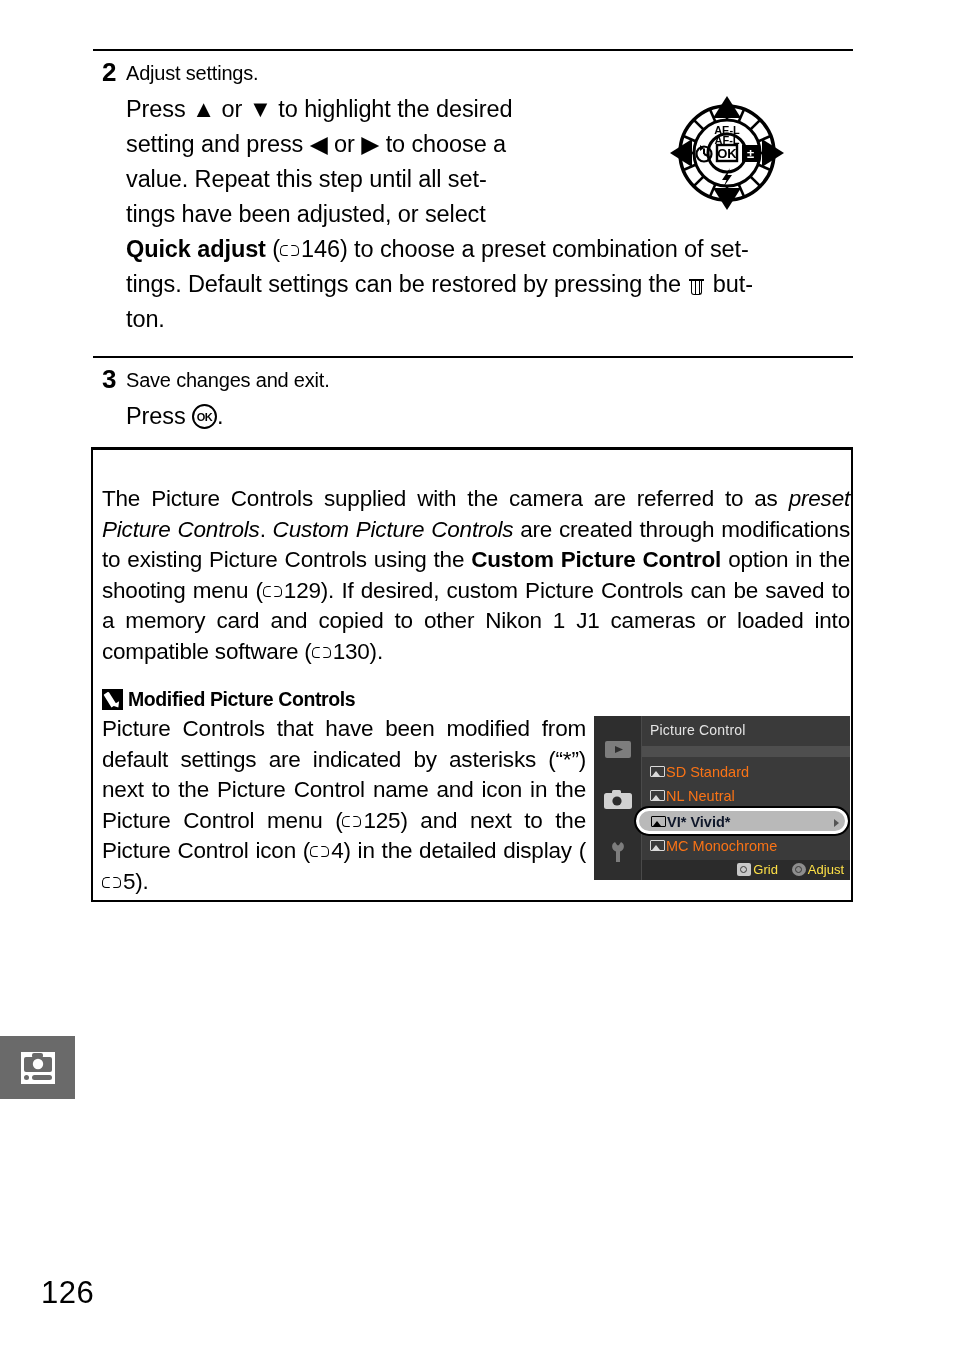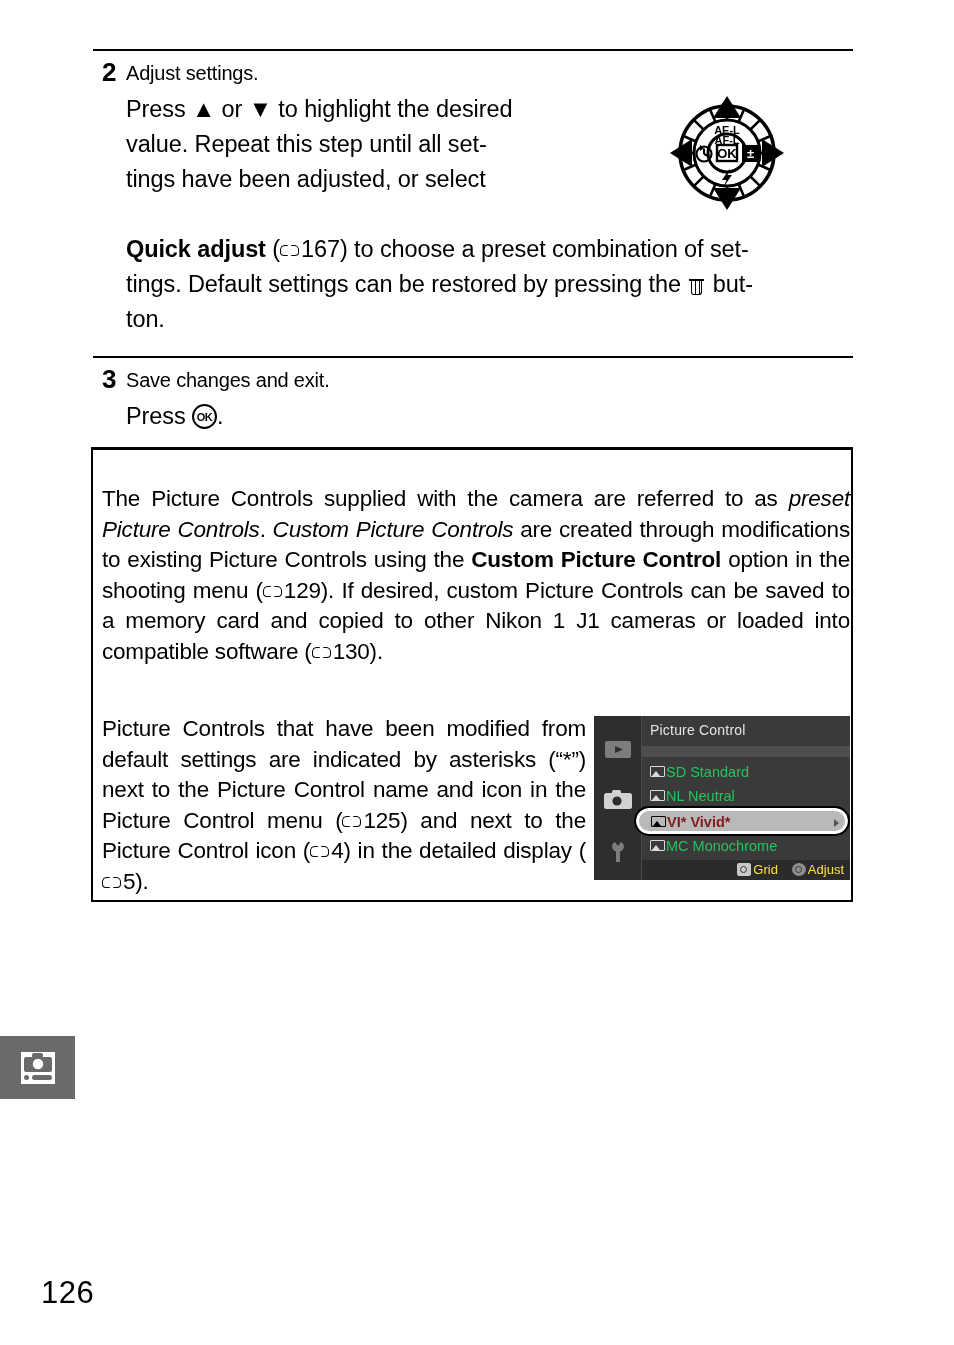--- a/index.html
+++ b/index.html
@@ -242,21 +242,21 @@
   }
   .lcd-list {
     position: absolute;
     left: 48px; top: 44px;
     width: 208px;
   }
   .lcd-item {
     height: 24px;
     line-height: 24px;
     font-size: 14.5px;
-    color: #22c55e;
+    color: #f97316;
     padding-left: 8px;
     position: relative;
     white-space: nowrap;
   }
   .pcicon {
     display: inline-block;
     width: 15px; height: 11px;
     border: 1.3px solid #d9d9d9;
     box-sizing: border-box;
     border-radius: 1px;
@@ -269,21 +269,21 @@
     content: "";
     position: absolute;
     left: 1px; bottom: 0.5px;
     width: 0; height: 0;
     border-left: 4px solid transparent;
     border-right: 4px solid transparent;
     border-bottom: 5px solid #d9d9d9;
   }
   .lcd-item.selected {
     background: #b9b9b9;
-    color: #7f1d1d;
+    color: #0f172a;
     border: 3px solid #ffffff;
     border-radius: 13px;
     outline: 2px solid #000;
     height: 26px;
     line-height: 22px;
     font-weight: bold;
     margin-left: -6px;
     width: 212px;
     box-sizing: border-box;
     padding-left: 12px;
@@ -352,27 +352,28 @@
 <body>
 
 <div class="rule" style="top:49px;"></div>
 
 <div class="step" style="top:57px;">
   <div class="step-num">2</div>
   <div class="step-title">Adjust settings.</div>
 
   <div class="step-body narrow" style="top:35px;">
     <div>Press ▲ or ▼ to highlight the desired</div>
+    <div>setting and press ◀ or ▶ to choose a</div>
     <div>value. Repeat this step until all set-</div>
     <div>tings have been adjusted, or select</div>
   </div>
 
   <div class="step-body wide" style="top:175px;">
     <div>
-      <b>Quick adjust</b><span> (</span><span class="book"></span><span>167</span><span>)</span><span> to choose a preset combination of set-</span>
+      <b>Quick adjust</b><span> (</span><span class="book"></span><span>146</span><span>)</span><span> to choose a preset combination of set-</span>
     </div>
     <div><span>tings. Default settings can be restored by pressing the </span><span class="trash"></span><span> but-</span></div>
     <div class="lastline">ton.</div>
   </div>
 </div>
 
 <div class="multiselector">
   <svg viewBox="0 0 126 130" width="126" height="130" xmlns="http://www.w3.org/2000/svg">
 
     <circle cx="63" cy="65" r="47" fill="none" stroke="#000" stroke-width="3.5"></circle>
@@ -434,20 +435,23 @@
   <div class="step-title">Save changes and exit.</div>
   <div class="step-body lastline" style="top:35px;width:480px;">
     <span>Press </span><span class="okbtn"></span><span>.</span>
   </div>
 </div>
 
 <div class="notebox">
 
   <div class="note-body" id="note1-body"><span>The Picture Controls supplied with the camera are referred to as </span><i>preset Picture Controls</i><span>. </span><i>Custom Picture Controls</i><span> are created through modifications to existing Picture Controls using the </span><b>Custom Picture Control</b><span> option in the shooting menu (</span><span class="book"></span><span>129</span><span>). If desired, custom Picture Controls can be saved to a memory card and copied to other Nikon 1 J1 cameras or loaded into compatible software (</span><span class="book"></span><span>130</span><span>).</span></div>
 
+  <div class="note-head" id="note2-head">
+    <span class="pencil"></span><span>Modified Picture Controls</span>
+  </div>
   <div class="note-body" id="note2-body"><span>Picture Controls that have been modified from default settings are indicated by asterisks (“*”) next to the Picture Control name and icon in the Picture Control menu (</span><span class="book"></span><span>125</span><span>) and next to the Picture Control icon (</span><span class="book"></span><span>4</span><span>) in the detailed display (</span><span class="book"></span><span>5</span><span>).</span></div>
 
   <div class="lcd">
     <div class="lcd-side">
       <div class="lcd-side-icon si-play">
         <svg viewBox="0 0 30 24" width="30" height="24" xmlns="http://www.w3.org/2000/svg">
           <rect x="2" y="3" width="26" height="17" rx="2" fill="#7d7d7d"></rect>
           <polygon points="12,8 20,11.5 12,15" fill="#2e2e2e"></polygon>
         </svg>
       </div>

